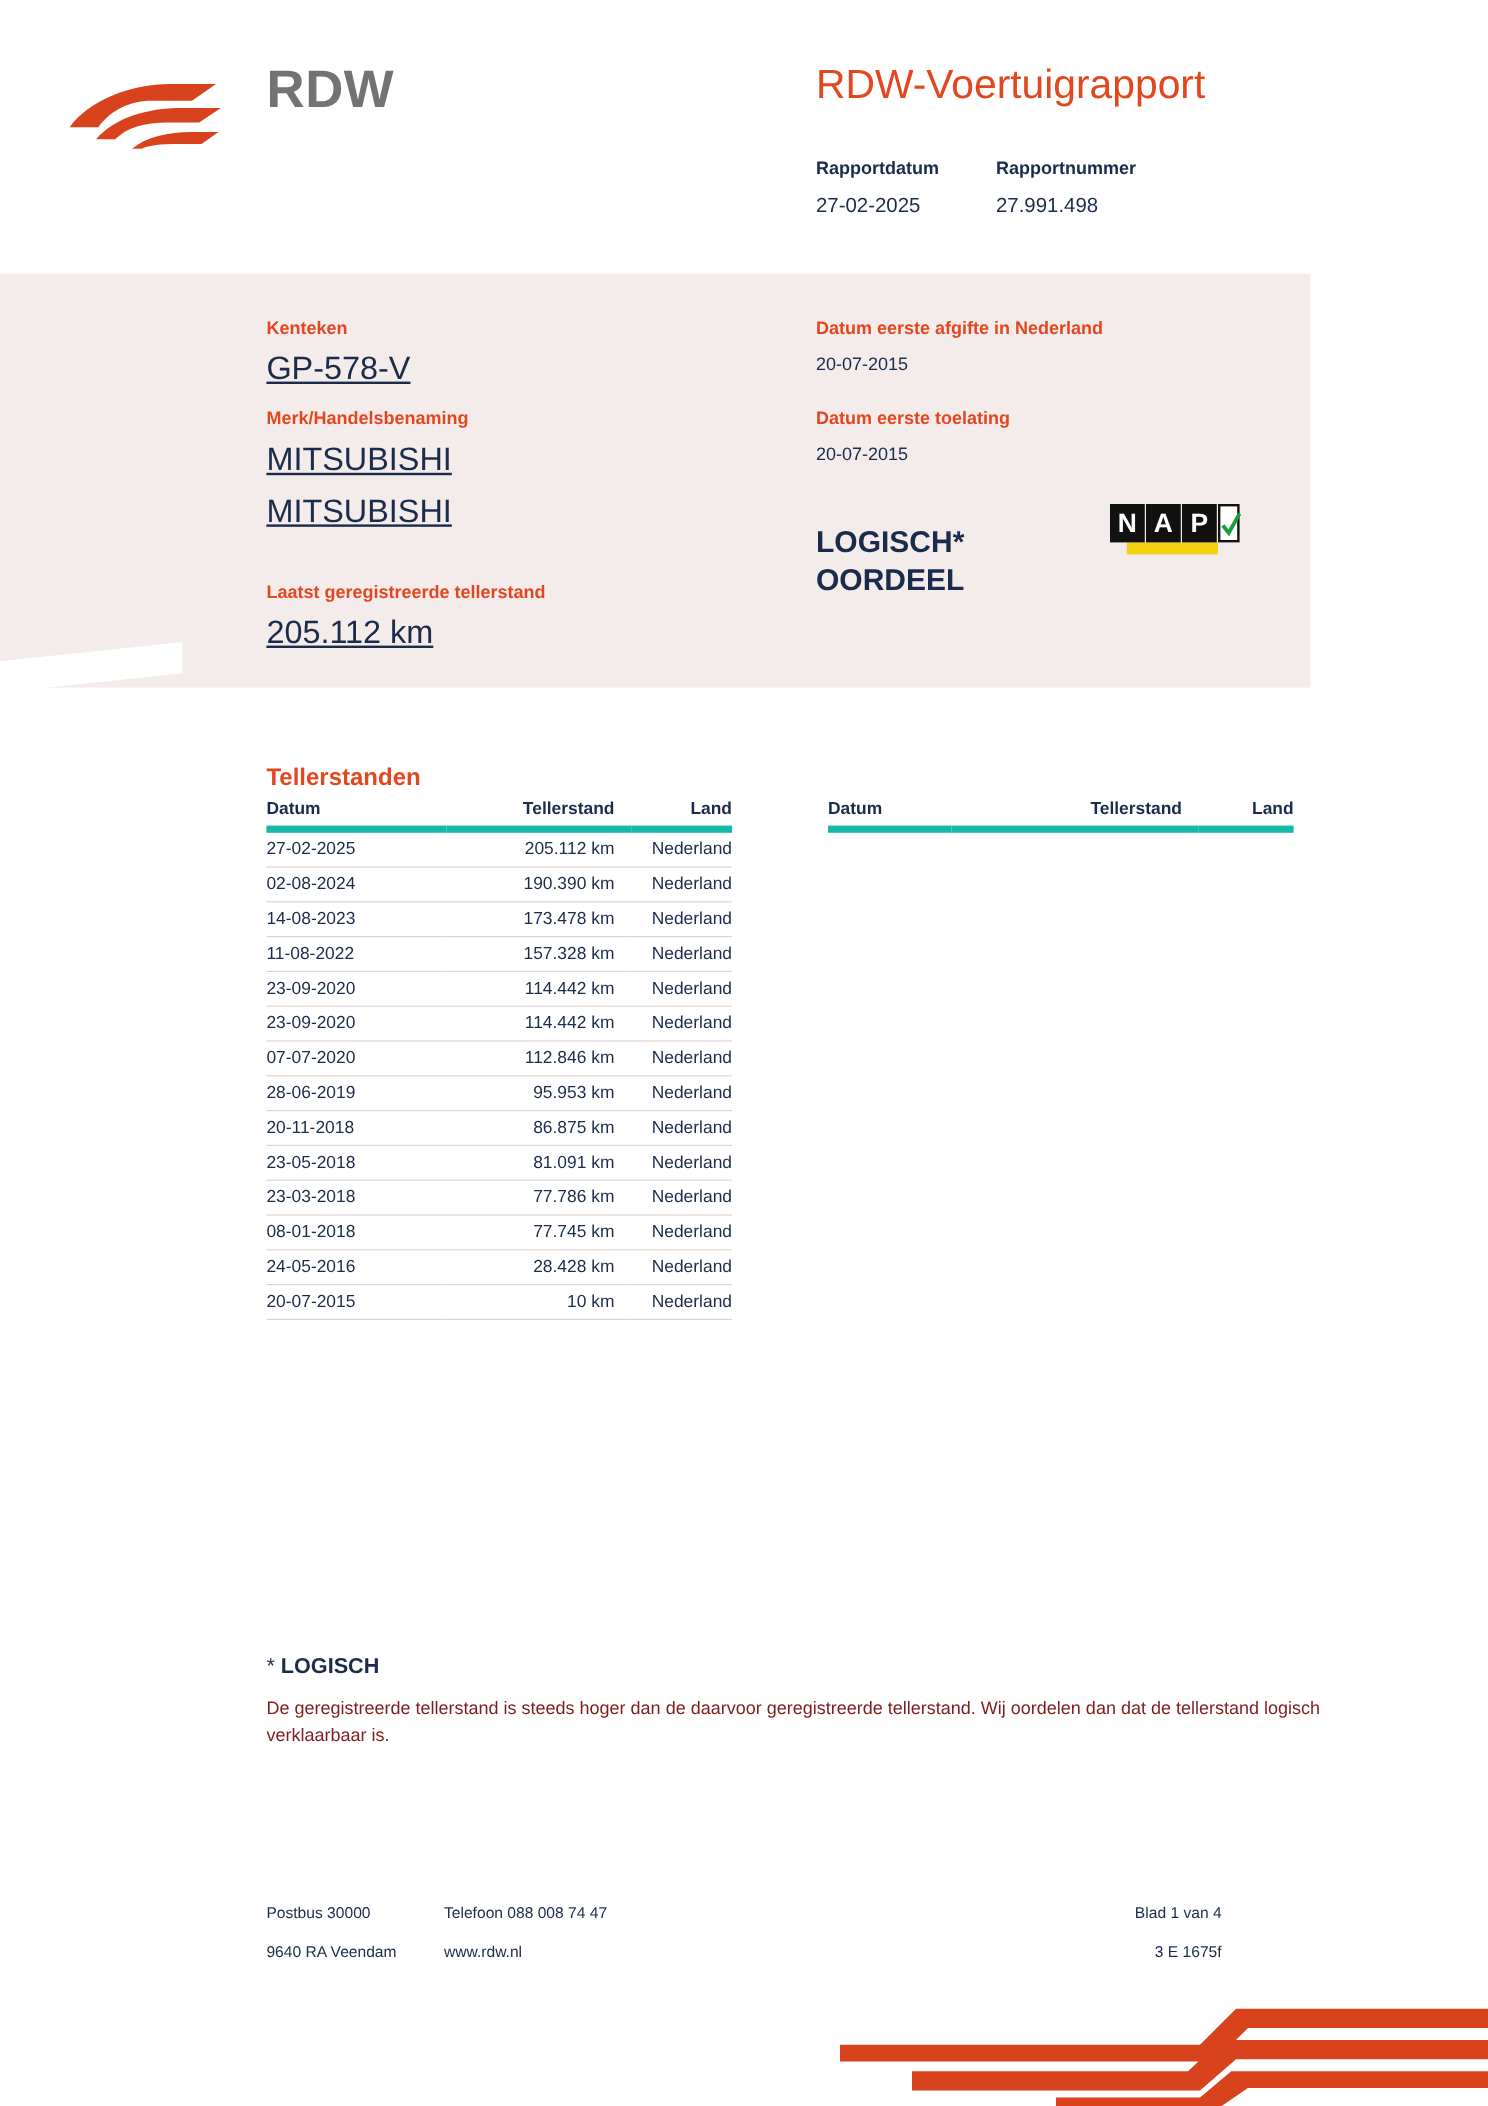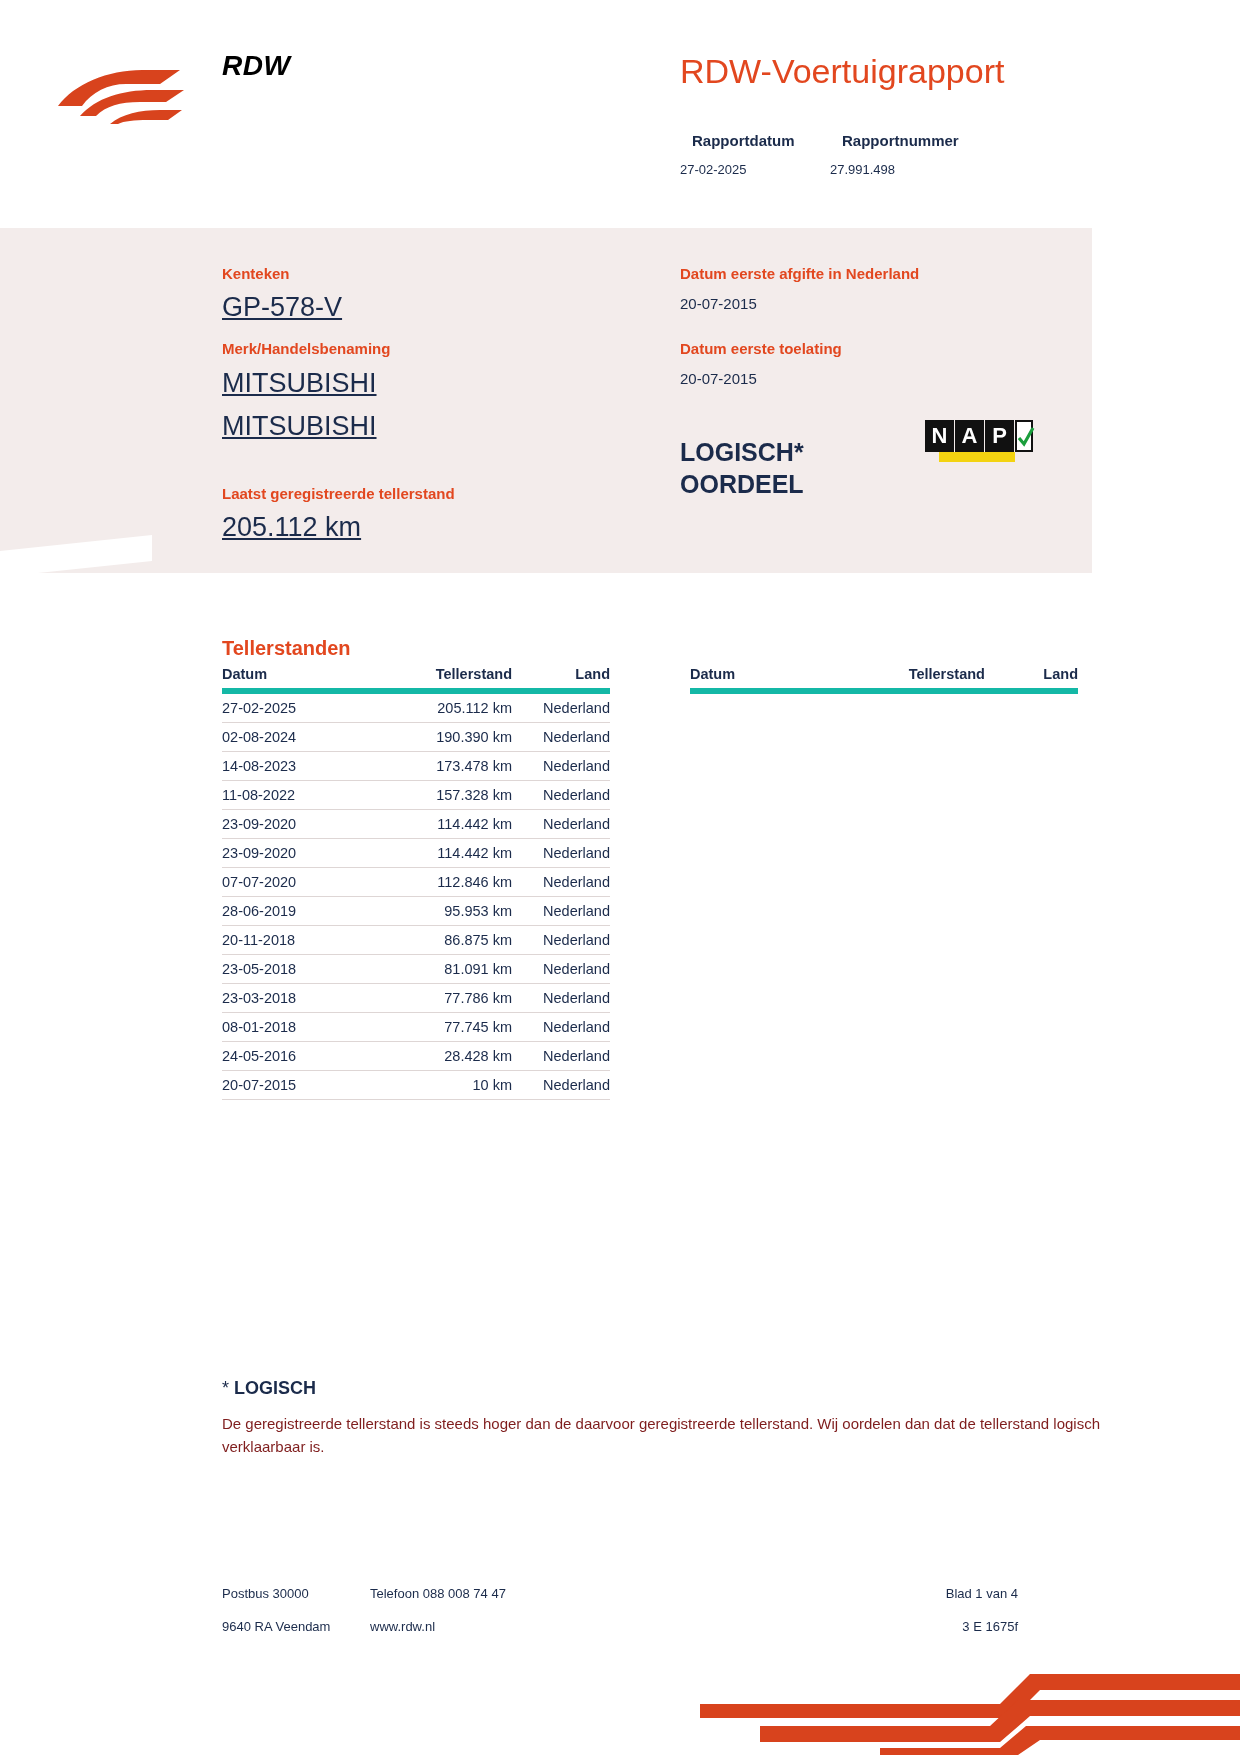--- a/index.html
+++ b/index.html
@@ -25,47 +25,45 @@
     position: absolute;
     left: 56px;
     top: 58px;
     width: 130px;
     height: 70px;
   }
   .rdw-wordmark {
     position: absolute;
     left: 222px;
     top: 50px;
-    font-size: 28px;
+    font-size: 44px;
     font-weight: bold;
     letter-spacing: 0.5px;
-    color: #000000;
-    font-style: italic;
+    color: #737373;
   }
   .report-title {
     position: absolute;
     left: 680px;
     top: 52px;
     font-size: 34px;
     color: #e2471f;
   }
   .meta-labels {
     position: absolute;
     left: 680px;
     top: 132px;
     font-size: 15px;
     font-weight: bold;
     color: #1b2b4b;
-    margin-left: 12px;
   }
   .meta-values {
     position: absolute;
     left: 680px;
     top: 162px;
-    font-size: 13px;
+    font-size: 17px;
     color: #1b2b4b;
   }
   .meta-col-a { display: inline-block; width: 150px; }
 
   
   .panel {
     position: absolute;
     left: 0;
     top: 228px;
     width: 1092px;

